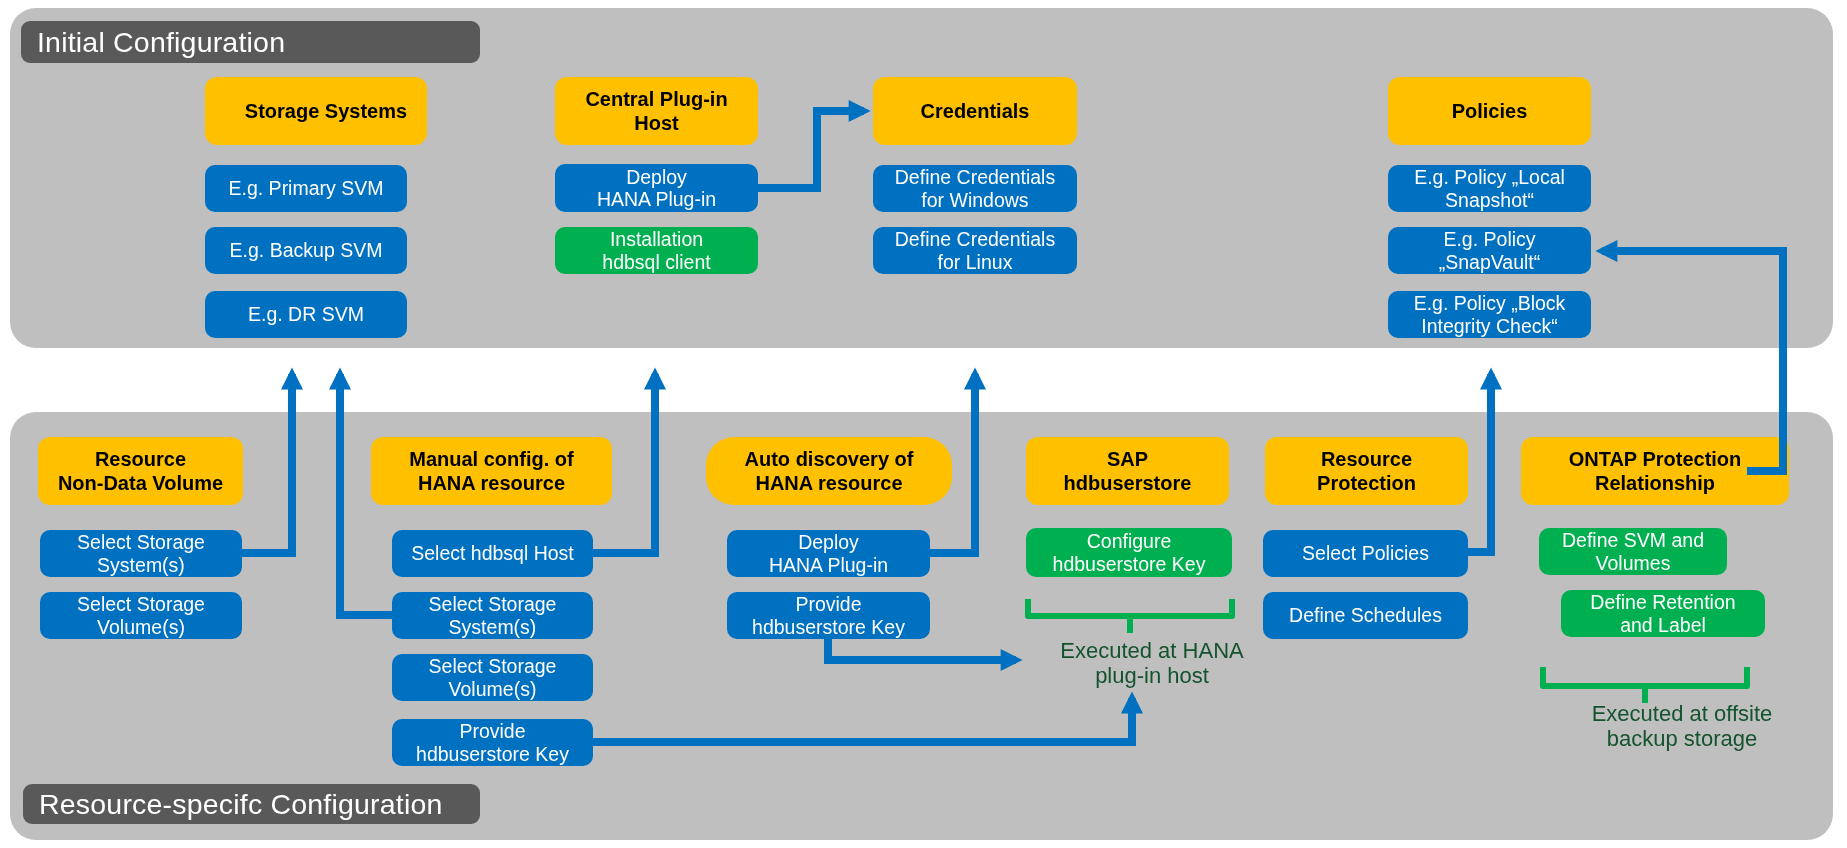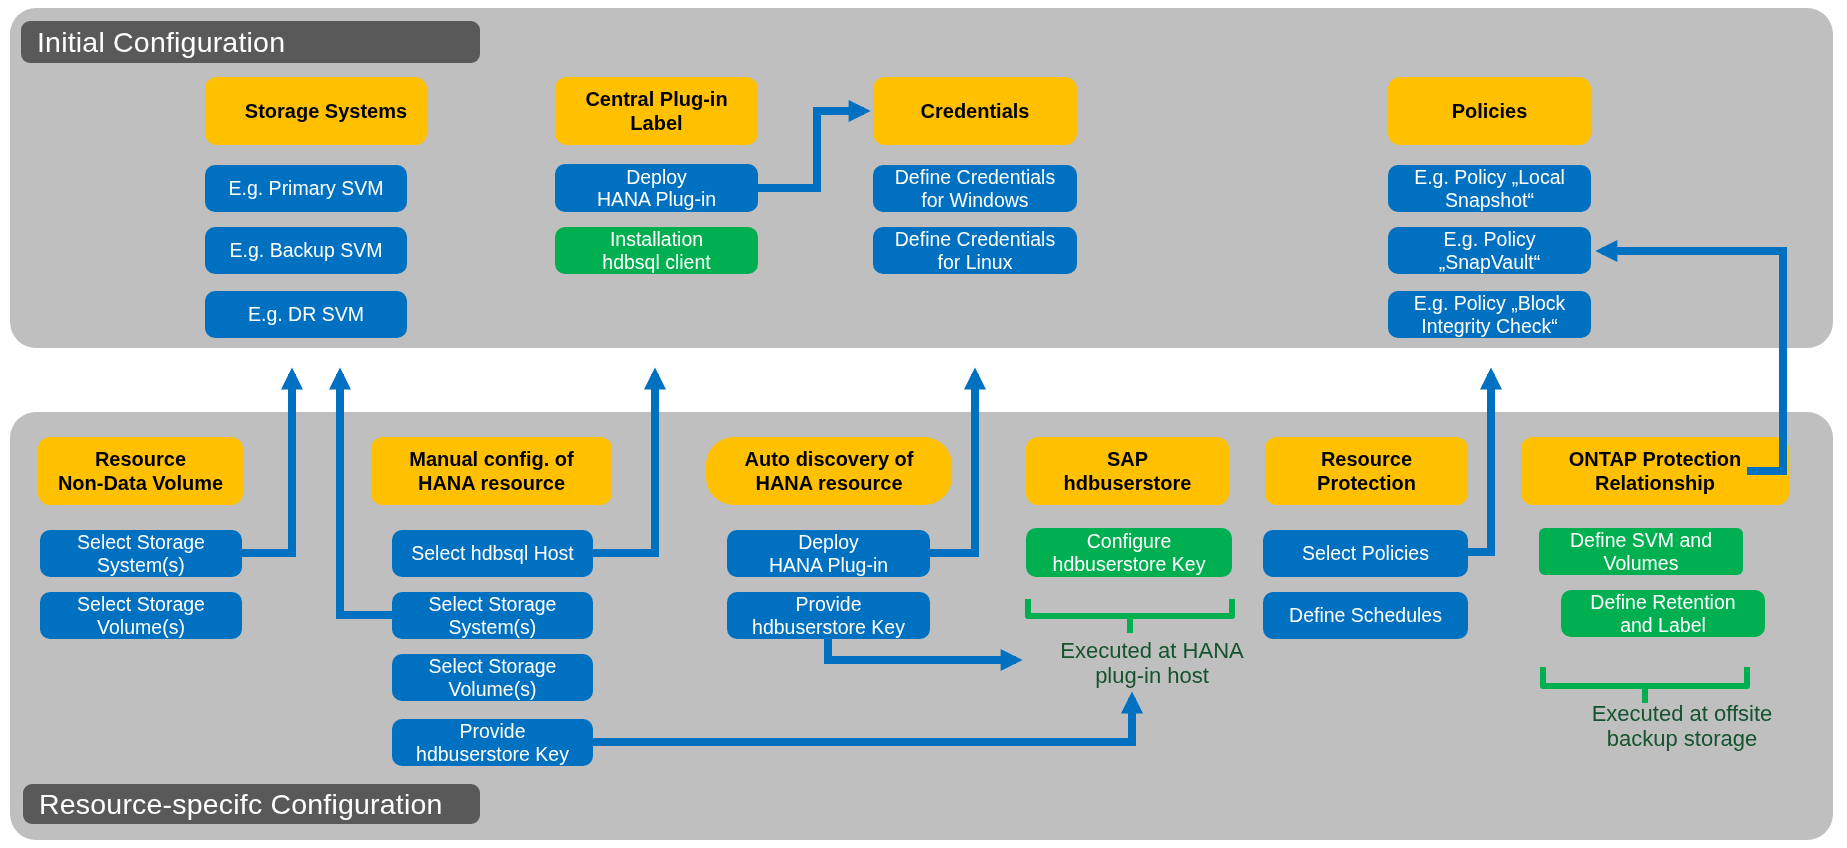--- a/index.html
+++ b/index.html
@@ -37,21 +37,21 @@
 
 <div class="sec-label" style="left:21px;top:21px;width:443px;height:42px;">Initial Configuration</div>
 <div class="sec-label" style="left:23px;top:784px;width:441px;height:40px;">Resource-specifc Configuration</div>
 
 <div class="box head" style="left:205px;top:77px;width:202px;height:68px;padding-left:20px;">Storage Systems</div>
 <div class="box blue" style="left:205px;top:165px;width:202px;height:47px;">E.g. Primary SVM</div>
 <div class="box blue" style="left:205px;top:227px;width:202px;height:47px;">E.g. Backup SVM</div>
 <div class="box blue" style="left:205px;top:291px;width:202px;height:47px;">E.g. DR SVM</div>
 
 <div class="box head" style="left:555px;top:77px;width:203px;height:68px;">Central Plug-in
-Label</div>
+Host</div>
 <div class="box blue" style="left:555px;top:164px;width:203px;height:48px;">Deploy
 HANA Plug-in</div>
 <div class="box green" style="left:555px;top:227px;width:203px;height:47px;">Installation
 hdbsql client</div>
 
 <div class="box head" style="left:873px;top:77px;width:204px;height:68px;">Credentials</div>
 <div class="box blue" style="left:873px;top:165px;width:204px;height:47px;">Define Credentials
 for Windows</div>
 <div class="box blue" style="left:873px;top:227px;width:204px;height:47px;">Define Credentials
 for Linux</div>
@@ -95,21 +95,21 @@
 <div class="note" style="left:1037px;top:638px;width:230px;">Executed at HANA
 plug-in host</div>
 
 <div class="box head" style="left:1265px;top:437px;width:203px;height:68px;">Resource
 Protection</div>
 <div class="box blue" style="left:1263px;top:530px;width:205px;height:47px;">Select Policies</div>
 <div class="box blue" style="left:1263px;top:592px;width:205px;height:47px;">Define Schedules</div>
 
 <div class="box head" style="left:1521px;top:437px;width:268px;height:68px;">ONTAP Protection
 Relationship</div>
-<div class="box green" style="left:1539px;top:528px;width:204px;height:47px;border-radius:6px;">Define SVM and
+<div class="box green" style="left:1539px;top:528px;width:188px;height:47px;">Define SVM and
 Volumes</div>
 <div class="box green" style="left:1539px;top:590px;width:204px;height:47px;margin-left:22px;">Define Retention
 and Label</div>
 <div class="note" style="left:1567px;top:701px;width:230px;">Executed at offsite
 backup storage</div>
 
 <svg class="overlay" width="1847" height="848" viewBox="0 0 1847 848">
   <defs>
     <marker id="ah" viewBox="0 0 10 10" refX="7" refY="5" markerWidth="3" markerHeight="2.75" orient="auto-start-reverse">
       <path d="M0,0 L10,5 L0,10 Z" fill="#0070C0"></path>

